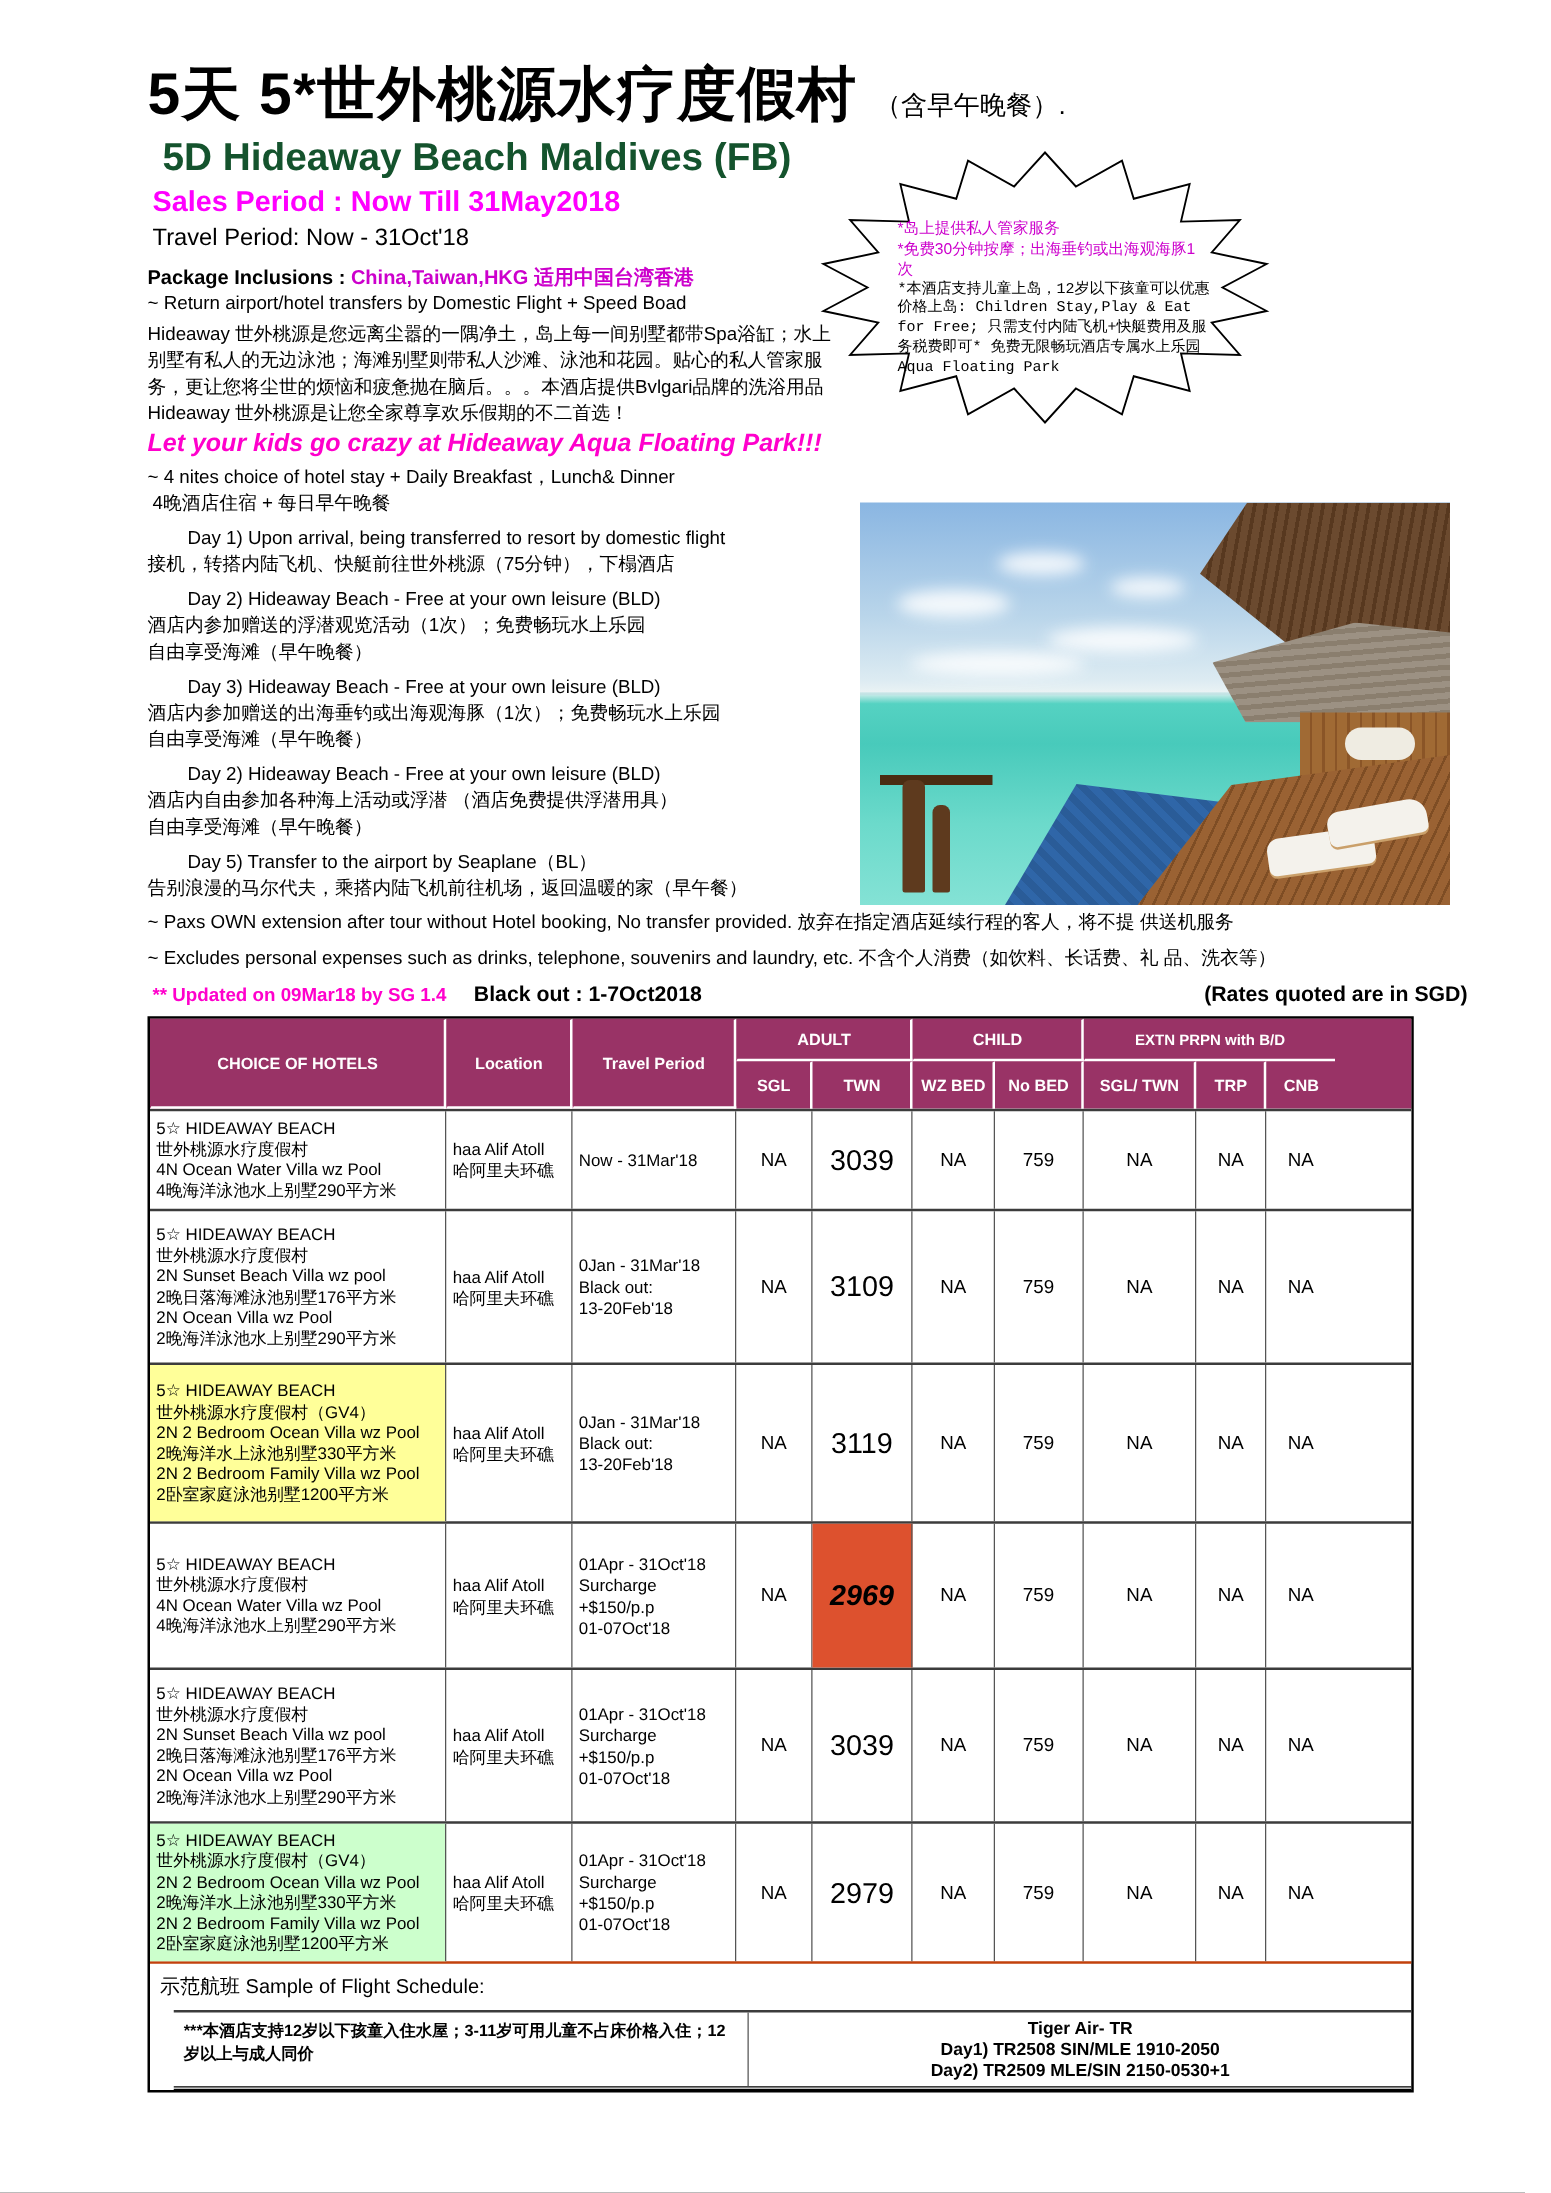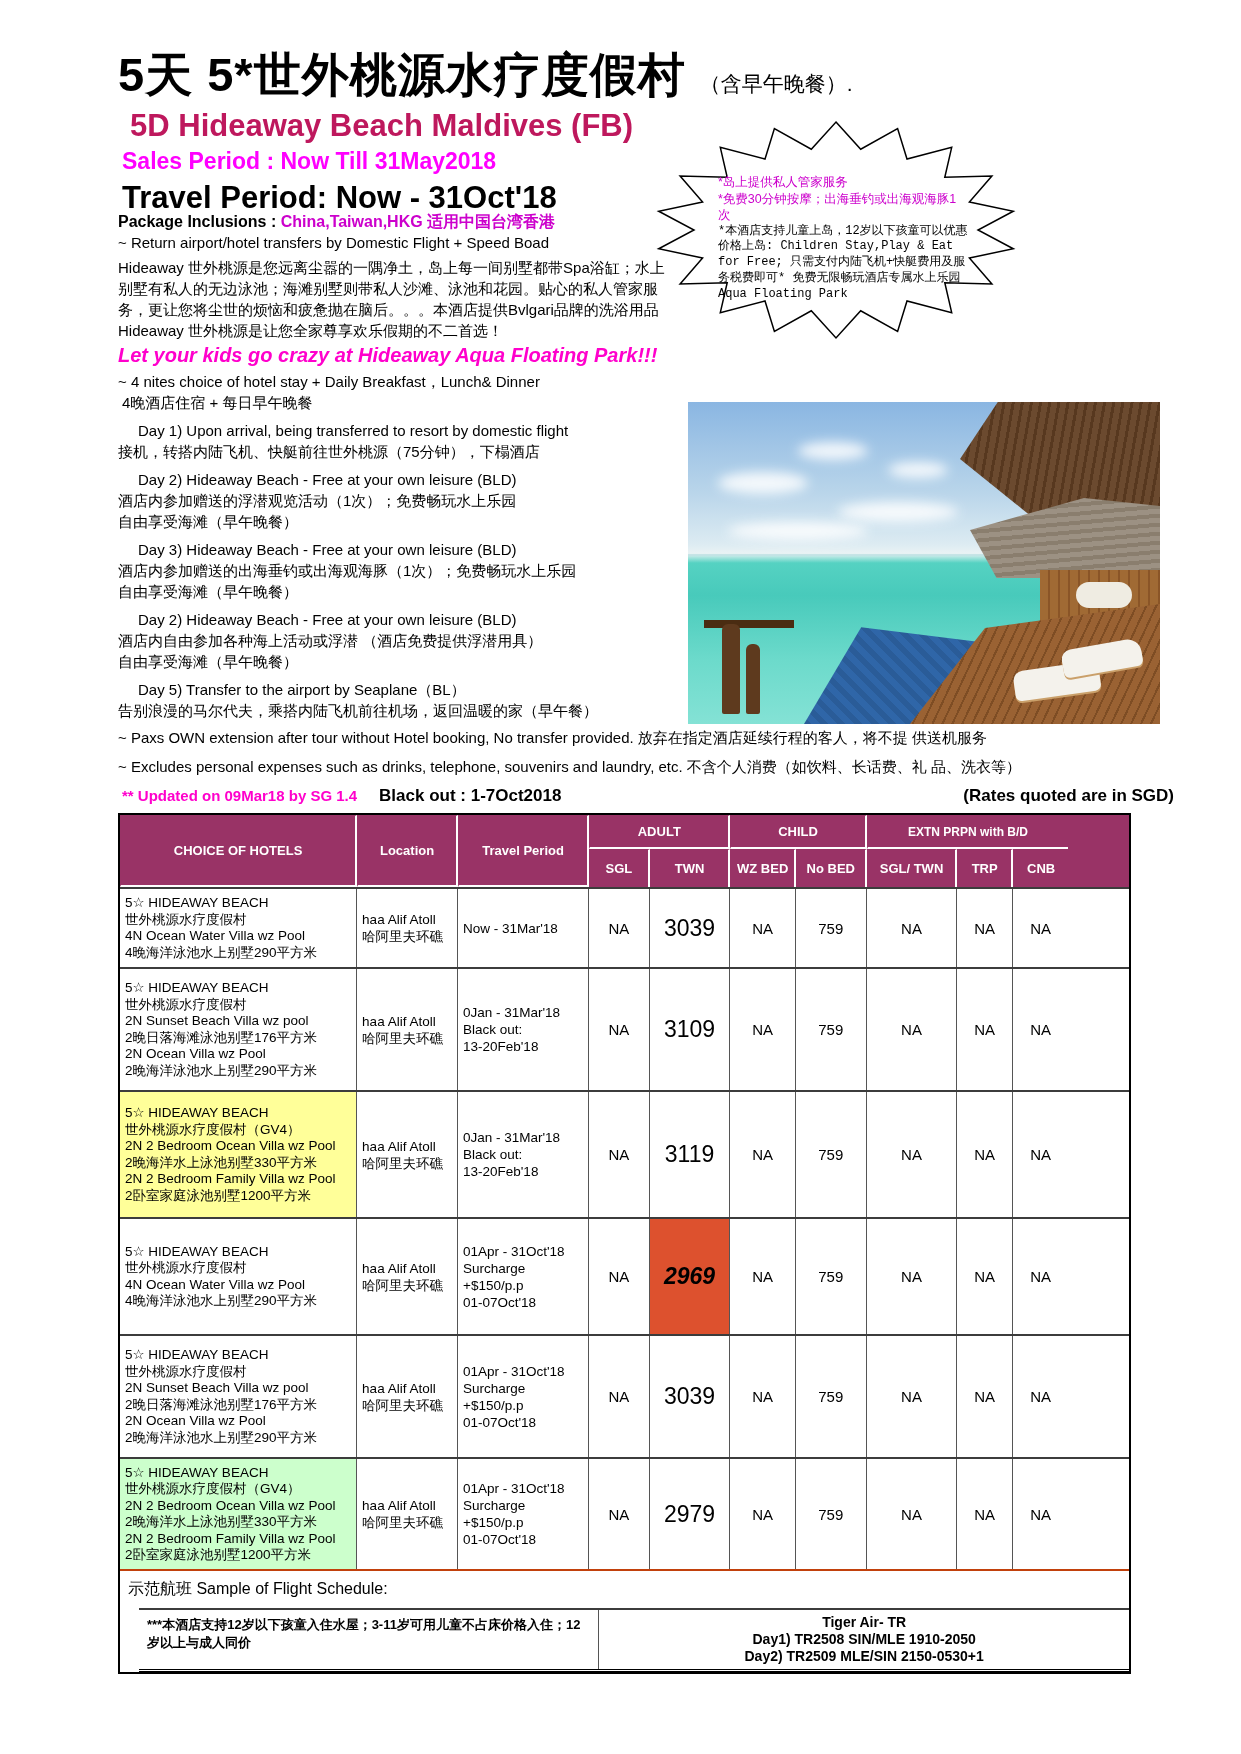--- a/index.html
+++ b/index.html
@@ -7,34 +7,34 @@
   body { font-family: "Liberation Sans", "DejaVu Sans", sans-serif; }
   .sheet {
     position: relative; width: 1241px; height: 1754px;
     background: #ffffff; margin: 0 auto; overflow: hidden;
   }
 
   
   .title-cn { position:absolute; left:118px; top:44px; font-weight:bold; color:#000;
               font-size:47px; letter-spacing:1px; white-space:nowrap; }
   .title-cn .suffix { font-size:21px; font-weight:normal; letter-spacing:0; }
-  .title-en { position:absolute; left:130px; top:108px; font-weight:bold; font-size:31px; color:#be185d; }
+  .title-en { position:absolute; left:130px; top:108px; font-weight:bold; font-size:31px; color:#14532d; }
   .sales-period { position:absolute; left:122px; top:148px; font-weight:bold; font-size:23px; color:#ff00ff; }
-  .travel-period { position:absolute; left:122px; top:180px; font-weight:bold; font-size:31px; color:#000; }
+  .travel-period { position:absolute; left:122px; top:180px; font-weight:normal; font-size:19px; color:#000; }
 
   .pkg-line { position:absolute; left:118px; top:212px; font-size:16px; font-weight:bold; }
   .pkg-line .region { color:#cc00cc; }
 
   
   .left-col { position:absolute; left:118px; top:232px; width:556px; font-size:15px; color:#000; line-height:21px; }
   .left-col .cnline { margin-left:4px; }
   .para { margin-top:4px; }
   .kids { color:#ff00cc; font-style:italic; font-weight:bold; font-size:20px; margin:4px 0 5px 0; }
   .day { margin-top:7px; }
-  .day .en { margin-left:20px; }
+  .day .en { margin-left:32px; }
   .pre { white-space:pre-line; }
 
   
   .burst { position:absolute; left:652px; top:118px; width:368px; height:224px; }
   .burst svg { position:absolute; inset:0; }
   .burst-poly { fill:#ffffff; stroke:#000; stroke-width:1.5; }
   .burst-text { position:absolute; left:66px; top:56px; width:250px; font-size:12.5px; line-height:1.32; }
   .burst-text .magenta { color:#cc00cc; }
   .burst-text .black { color:#000; font-family:"Liberation Mono","DejaVu Sans Mono",monospace; font-size:12px; }
 

